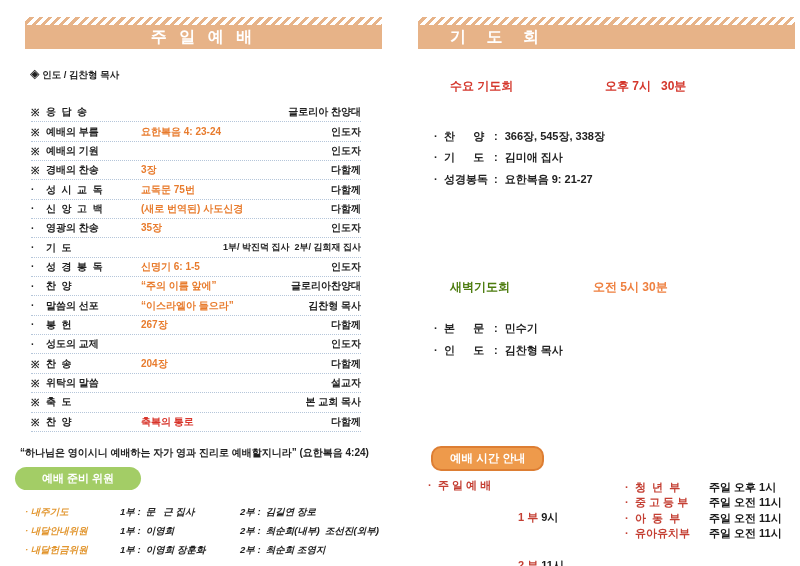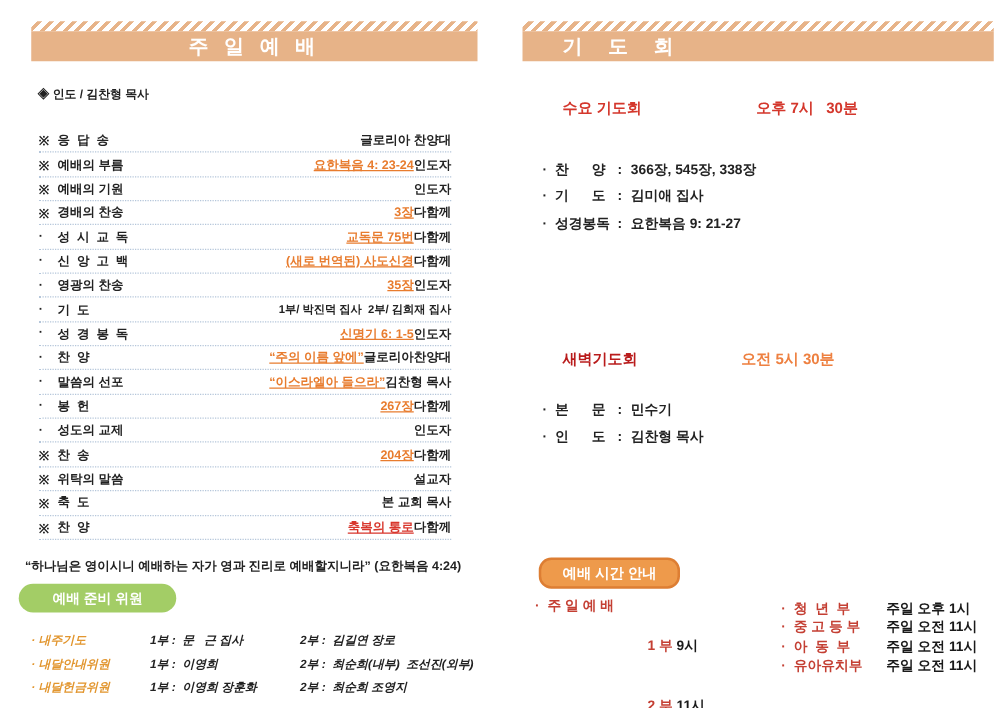--- a/index.html
+++ b/index.html
@@ -24,39 +24,39 @@
   .info1 { position:absolute; top:53px; left:30px; right:14px; display:flex;
     justify-content:space-between; font-size:9.5px; }
   .info2 { position:absolute; top:69px; left:30px; font-size:9.5px; }
 
   
   .order { position:absolute; top:103px; left:31px; width:330px; }
   .o-row { display:flex; align-items:center; height:19.35px;
     border-bottom:1px dotted #b5c6da; font-size:10px; white-space:pre; }
   .o-marker { width:15px; }
   .o-label { width:95px; }
-  .o-value { flex:1; text-align:right;text-decoration:underline; }
+  .o-value { flex:1; text-align:left; }
   .o-who { text-align:right; }
 
   .quote { position:absolute; top:446px; left:20px; right:6px; font-size:10px; }
 
   .badge-green { position:absolute; top:467px; left:15px; background:#a3cd66;
     color:#fff; border-radius:13px; font-size:11px; padding:4px 27px; }
 
   .committee { position:absolute; top:503px; left:25px; right:2px; font-size:9.5px; }
   .c-row { display:flex; align-items:center; height:19px; white-space:pre;font-style:italic; }
   .c-label { width:95px; color:#e2962f; }
   .c-part1 { width:120px; }
   .c-part2 { flex:1; }
 
   
   .sec-head { position:absolute; font-size:12px; white-space:pre; }
   .wed-head { top:78px; left:50px; color:#d4372c; }
   .wed-time { top:78px; left:205px; color:#d4372c; }
-  .dawn-head { top:279px; left:50px; color:#b91c1c; }
+  .dawn-head { top:279px; left:50px; color:#4d7c0f; }
   .dawn-time { top:279px; left:193px; color:#ee8040; }
 
   .p-list { position:absolute; font-size:11px; }
   .wed-list { top:126px; left:34px; line-height:21.4px; }
   .dawn-list { top:318px; left:34px; line-height:21.5px; }
   .p-row { white-space:pre; }
   .p-bullet { display:inline-block; width:10px; }
   .p-label { display:inline-block; width:48px; white-space:pre; }
   .p-colon { display:inline-block; margin:0 7px 0 2px; }
 

